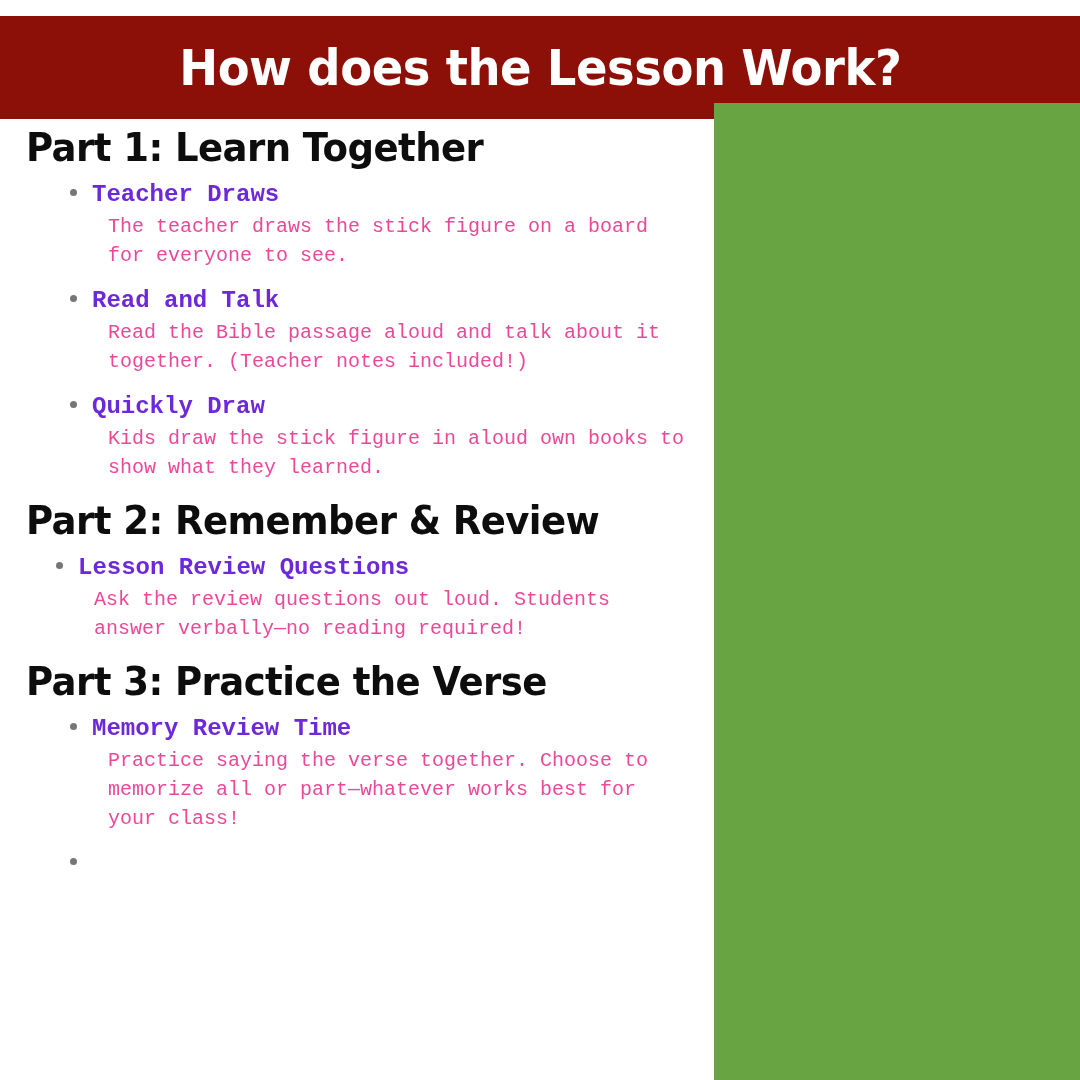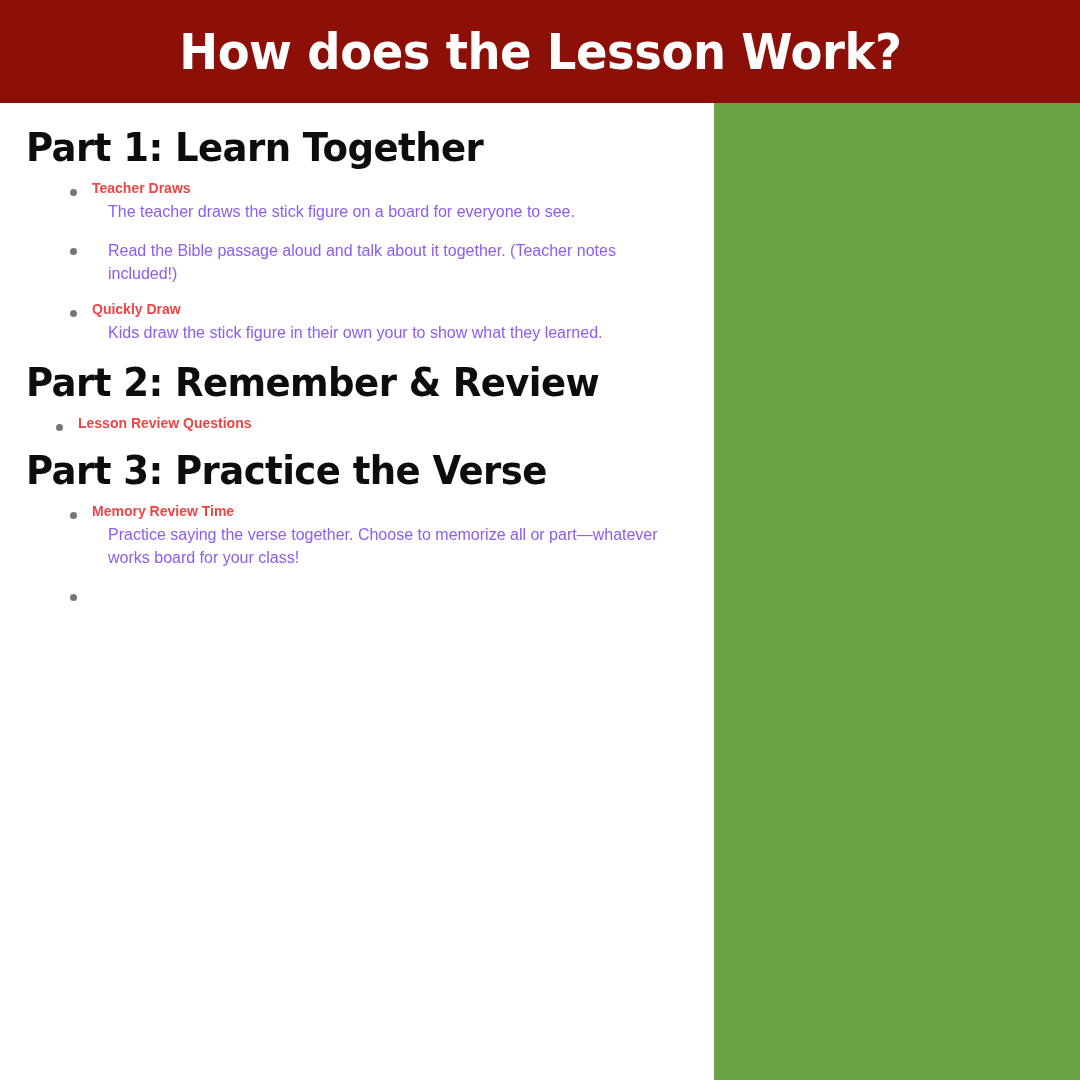--- a/index.html
+++ b/index.html
@@ -7,21 +7,21 @@
     width:1080px;height:1080px;
     background:#ffffff;
     font-family:"Liberation Sans", sans-serif;
     overflow:hidden;
     position:relative;
   }
   #stage{position:relative;width:1080px;height:1080px;overflow:hidden;background:#fff;}
 
   
   .header{
-    position:absolute;left:0;top:0;width:1080px;height:103px;
+    position:absolute;left:0;top:16px;width:1080px;height:103px;
     background:#8C1008;
     display:flex;align-items:center;justify-content:center;
   }
   .header-title{
     color:#ffffff;
     font-family:"DejaVu Sans", sans-serif;
     font-weight:700;
     font-size:50px;
     letter-spacing:-0.5px;
     transform:scaleX(0.93);
@@ -60,32 +60,32 @@
     padding-left:66px;
   }
   .bullets.tight .bullet-item{padding-left:52px;}
   .bullet-dot{
     position:absolute;left:44px;top:9px;
     width:7px;height:7px;border-radius:50%;
     background:#767676;
   }
   .bullets.tight .bullet-dot{left:30px;}
   .bullet-title{
-    font-family:Liberation Sans, sans-serif;
+    font-family:Liberation Mono, monospace;
     font-weight:700;
-    font-size:14px;
-    color:#ef4444;
+    font-size:24px;
+    color:#6d28d9;
     line-height:1.25;
     margin:0 0 2px 0;
   }
   .bullet-desc{
-    font-family:Liberation Sans, sans-serif;
+    font-family:Liberation Mono, monospace;
     font-weight:400;
-    font-size:16px;
-    color:#8b5cf6;
+    font-size:20px;
+    color:#ec4899;
     line-height:1.45;
     margin:0;
     padding-left:16px;
     max-width:580px;
   }
 </style>
 </head>
 <body>
 
 <div id="stage">
@@ -109,47 +109,49 @@
     <div class="part p1">
       <div class="part-heading">Part 1: Learn Together</div>
       <ul class="bullets">
         <li class="bullet-item">
           <span class="bullet-dot"></span>
           <div class="bullet-title">Teacher Draws</div>
           <div class="bullet-desc">The teacher draws the stick figure on a board for everyone to see.</div>
         </li>
         <li class="bullet-item">
           <span class="bullet-dot"></span>
+          <div class="bullet-title">Read and Talk</div>
           <div class="bullet-desc">Read the Bible passage aloud and talk about it together. (Teacher notes included!)</div>
         </li>
         <li class="bullet-item">
           <span class="bullet-dot"></span>
           <div class="bullet-title">Quickly Draw</div>
-          <div class="bullet-desc">Kids draw the stick figure in their own your to show what they learned.</div>
+          <div class="bullet-desc">Kids draw the stick figure in aloud own books to show what they learned.</div>
         </li>
       </ul>
     </div>
 
     <div class="part p2">
       <div class="part-heading">Part 2: Remember &amp; Review</div>
       <ul class="bullets tight">
         <li class="bullet-item">
           <span class="bullet-dot"></span>
           <div class="bullet-title">Lesson Review Questions</div>
+          <div class="bullet-desc">Ask the review questions out loud. Students answer verbally—no reading required!</div>
         </li>
       </ul>
     </div>
 
     <div class="part p3">
       <div class="part-heading">Part 3: Practice the Verse</div>
       <ul class="bullets">
         <li class="bullet-item">
           <span class="bullet-dot"></span>
           <div class="bullet-title">Memory Review Time</div>
-          <div class="bullet-desc">Practice saying the verse together. Choose to memorize all or part—whatever works board for your class!</div>
+          <div class="bullet-desc">Practice saying the verse together. Choose to memorize all or part—whatever works best for your class!</div>
         </li>
         <li class="bullet-item">
           <span class="bullet-dot"></span>
         </li>
       </ul>
     </div>
 
   </div>
 </div>
 

